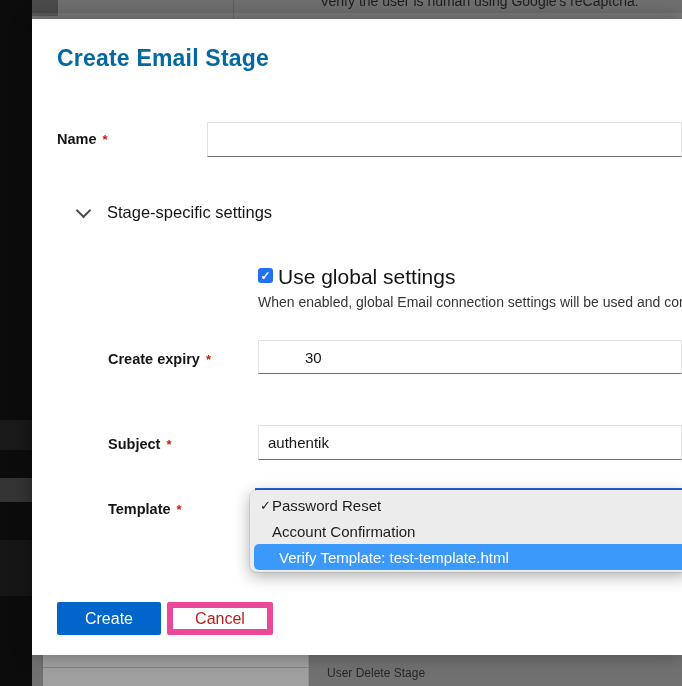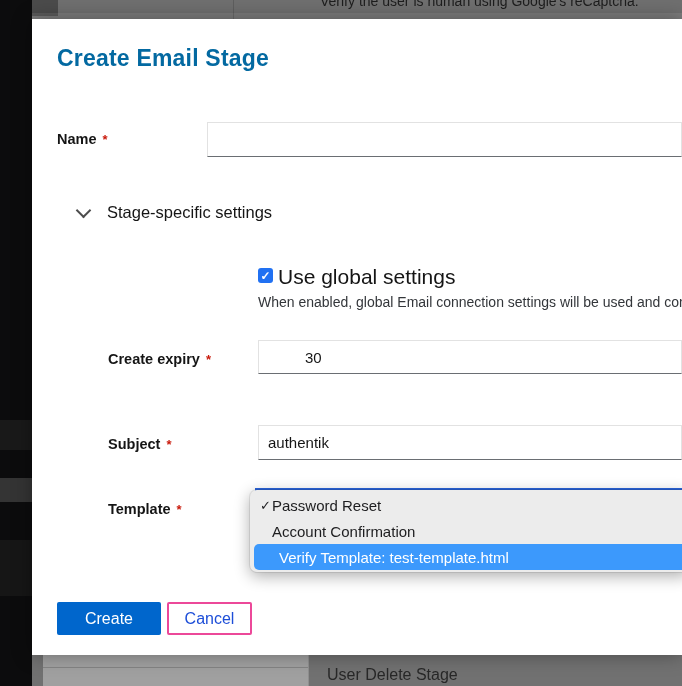--- a/index.html
+++ b/index.html
@@ -15,21 +15,21 @@
   .top-band{position:absolute;left:32px;top:0;width:650px;height:19px;background:#6f6f6f;overflow:hidden;}
   .top-band .dark-cell{position:absolute;left:0;top:0;width:26px;height:16px;background:#4b4b4b;}
   .top-band .light-row{position:absolute;left:0;top:13px;width:650px;height:6px;background:rgba(255,255,255,.09);}
   .top-band .vline{position:absolute;left:201px;top:0;width:1px;height:19px;background:rgba(0,0,0,.15);}
   .top-band .captcha{position:absolute;left:288px;top:-7px;font-size:14px;color:#1d1d1d;white-space:nowrap;}
 
   .bottom-band{position:absolute;left:32px;top:655px;width:650px;height:31px;background:#717171;overflow:hidden;}
   .bottom-band .panel{position:absolute;left:11px;top:0;width:265px;height:31px;background:#a0a0a0;}
   .bottom-band .panel-line{position:absolute;left:11px;top:12px;width:265px;height:1px;background:#848484;}
   .bottom-band .vline{position:absolute;left:276px;top:0;width:1px;height:31px;background:#8f8f8f;}
-  .bottom-band .row-text{position:absolute;left:295px;top:11px;font-size:16px;color:#282828;white-space:nowrap;}
+  .bottom-band .row-text{position:absolute;left:295px;top:11px;font-size:12px;color:#282828;white-space:nowrap;}
 
   
   .modal{position:absolute;left:32px;top:19px;width:650px;height:636px;background:#ffffff;
          overflow:hidden;box-shadow:0 0 18px rgba(0,0,0,.35);}
   .title{position:absolute;left:25px;top:26px;font-size:23px;font-weight:700;color:#0369a1;letter-spacing:.2px;}
 
   .lbl{position:absolute;font-size:14.5px;font-weight:700;color:#151515;white-space:nowrap;}
   .req{color:#c9190b;font-size:13px;margin-left:6px;font-weight:700;}
 
   .txt-input{position:absolute;left:175px;right:0;height:35px;box-sizing:border-box;
@@ -56,21 +56,21 @@
             padding-top:2px;box-sizing:border-box;}
   .dd-row{position:relative;height:26px;display:flex;align-items:center;font-size:15px;color:#1d1d1f;cursor:default;}
   .dd-row .tick{position:absolute;left:10px;width:16px;font-size:13px;color:#1d1d1f;}
   .dd-row .dd-text{margin-left:22px;white-space:nowrap;}
   .dd-row.hl{margin:0 0 0 4px;border-radius:5px 0 0 5px;background:#3c99fc;color:#fff;}
   .dd-row.hl .dd-text{margin-left:25px;color:#fff;}
 
   .btn{position:absolute;top:583px;height:33px;box-sizing:border-box;border-radius:2px;
        font-family:"Liberation Sans",sans-serif;font-size:16px;cursor:pointer;}
   .btn-primary{left:25px;width:104px;background:#0066cc;color:#ffffff;border:none;}
-  .btn-secondary{left:135px;width:85px;background:#ffffff;color:#1d4ed8;border:2px solid #ec4899;}
+  .btn-secondary{left:135px;width:106px;background:#ffffff;color:#b91c1c;border:6px solid #ec4899;}
 </style>
 </head>
 <body>
 
 <div class="canvas">
 
   <div class="sidebar">
     <div class="blk1"></div>
     <div class="blk2"></div>
     <div class="blk3"></div>

